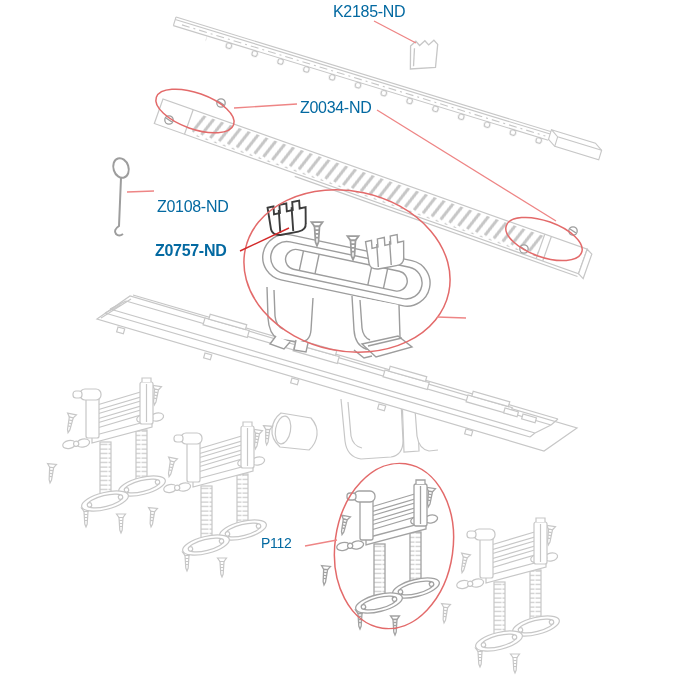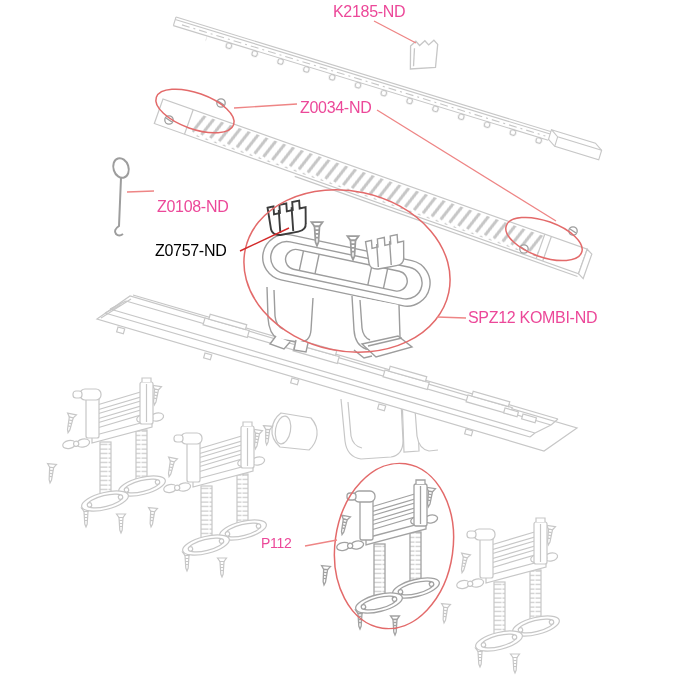--- a/index.html
+++ b/index.html
@@ -1,20 +1,20 @@
 <!DOCTYPE html>
 <html><head>
 <meta charset="utf-8">
 <style>
   html,body{margin:0;padding:0;background:#fff;}
   .stage{position:relative;width:680px;height:680px;background:#ffffff;overflow:hidden;
          font-family:"Liberation Sans",sans-serif;}
   .stage svg{position:absolute;left:0;top:0;}
-  .lbl{position:absolute;font-size:16px;color:#ec4899;white-space:nowrap;letter-spacing:-0.3px;}
-  .lbl.em{color:#000000;font-weight:normal;}
+  .lbl{position:absolute;font-size:16px;color:#0369a1;white-space:nowrap;letter-spacing:-0.3px;}
+  .lbl.em{color:#0369a1;font-weight:bold;}
   .lbl.big{font-size:14px;}
 </style>
 </head>
 <body>
 
 <div class="stage">
 <svg width="680" height="680" viewBox="0 0 680 680">
   <defs>
     <pattern id="slatP" width="9.4" height="22" patternUnits="userSpaceOnUse">
       <line x1="8" y1="1" x2="1.2" y2="21" stroke="#c6c6c6" stroke-width="3"></line>
@@ -226,15 +226,14 @@
   </g>
   <g fill="none" stroke-width="1.4" stroke="#d32a2a">
     <path d="M240,251 L289,228"></path>
   </g>
 </svg>
 
 <div class="lbl" style="left:333px;top:3px">K2185-ND</div>
 <div class="lbl" style="left:300px;top:99px">Z0034-ND</div>
 <div class="lbl" style="left:157px;top:198px">Z0108-ND</div>
 <div class="lbl em" style="left:155px;top:242px">Z0757-ND</div>
-<div class="lbl" style="left:468px;top:309px">SPZ12 KOMBI-ND</div>
 <div class="lbl big" style="left:261px;top:535px">P112</div>
 </div>
 
 </body></html>

